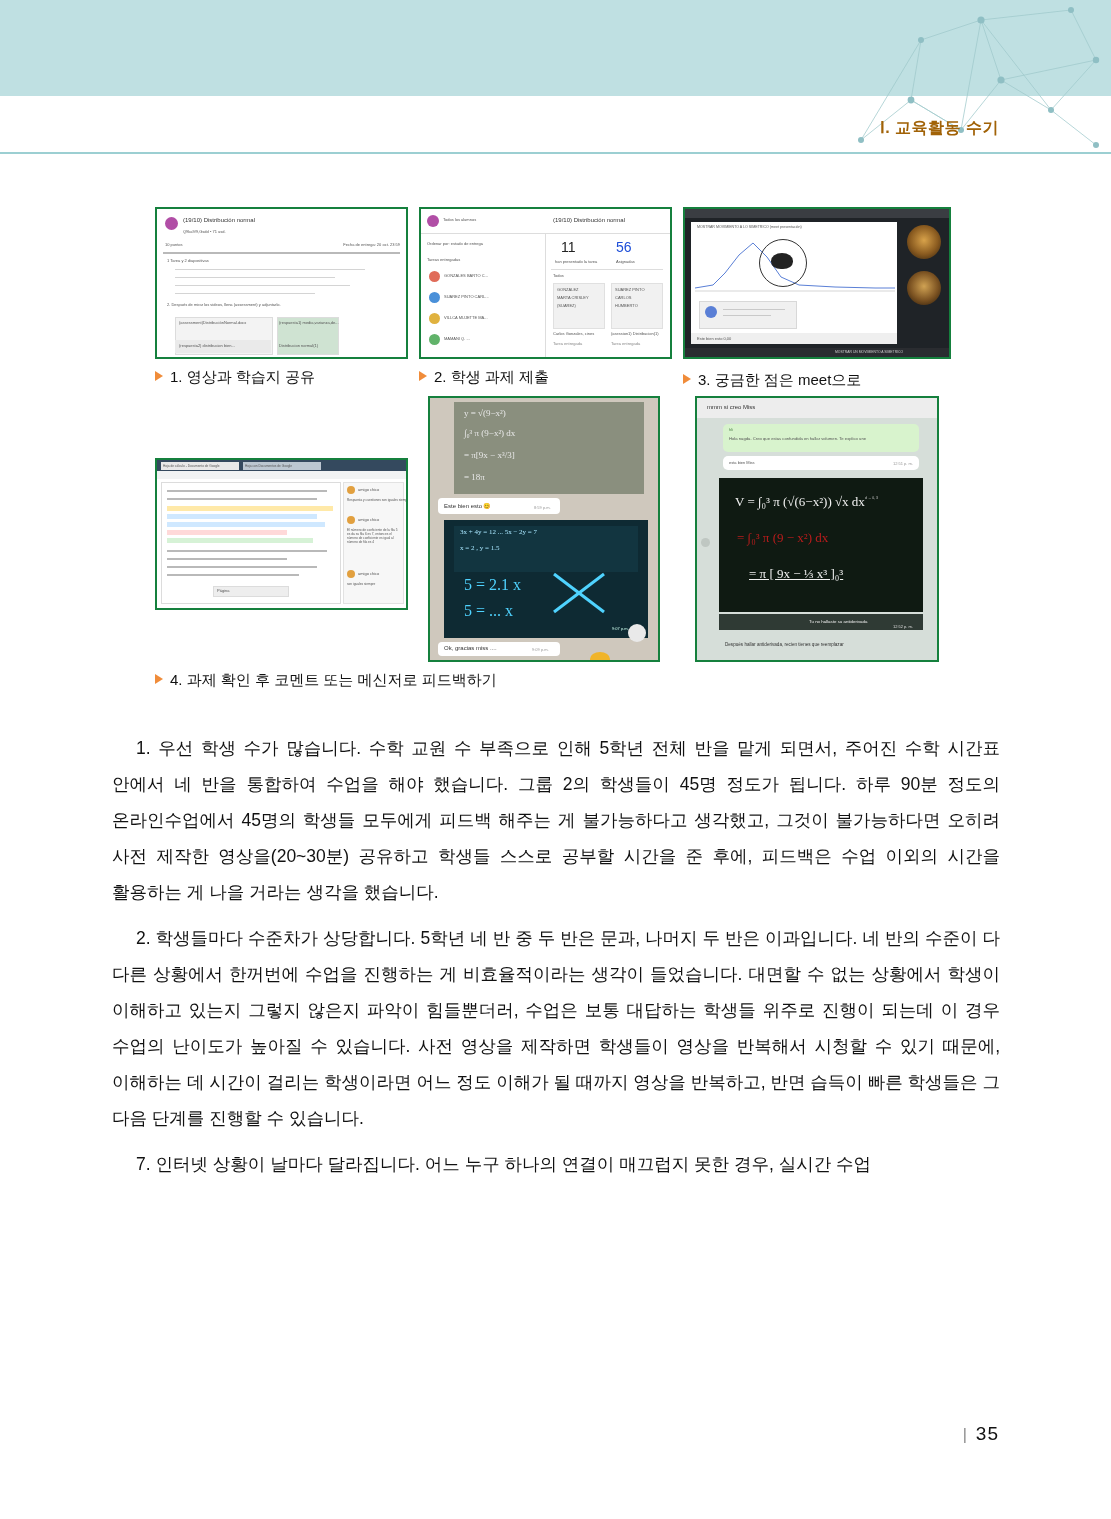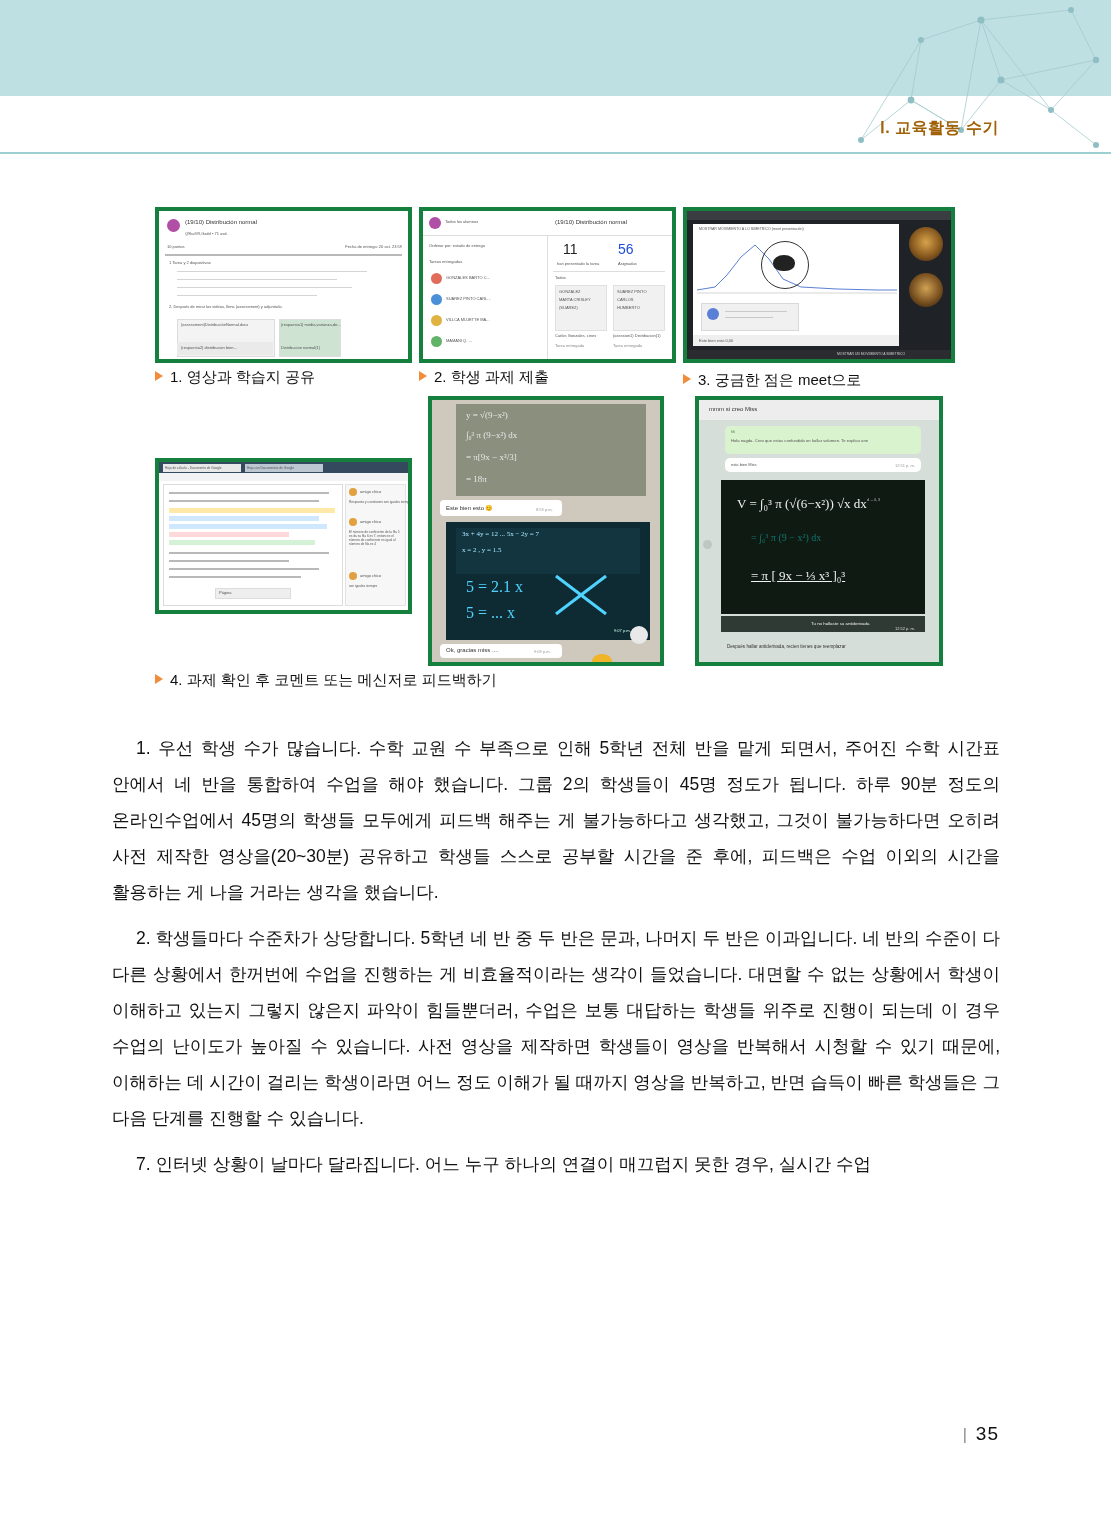--- a/index.html
+++ b/index.html
@@ -53,21 +53,21 @@
   .figures {
     position: absolute;
     top: 196px;
     left: 0;
     width: 1111px;
     height: 510px;
   }
   .shot {
     position: absolute;
     background: #e9e9e9;
-    border: 4px solid #15803d;
+    border: 2px solid #15803d;
     overflow: hidden;
   }
   .shot .mini {
     position: absolute;
     inset: 0;
   }
 
   
   .caption {
     position: absolute;
@@ -338,21 +338,21 @@
       <div class="m-green" style="left:26px;top:26px;width:196px;height:28px;border-radius:5px;"></div>
       <div class="m-text" style="left:32px;top:29px;color:#4a7f47;">hli</div>
       <div class="m-text" style="left:32px;top:38px;font-size:4.2px;">Hola nagda. Creo que estas confundida en hallar volumen. Te explico une</div>
 
       <div style="position:absolute;left:26px;top:58px;width:196px;height:14px;background:#ffffff;border-radius:5px;"></div>
       <div class="m-text" style="left:32px;top:62px;">esta bien Miss</div>
       <div class="m-text" style="left:196px;top:63px;color:#999;">12:51 p. m.</div>
 
       <div class="m-board" style="left:22px;top:80px;width:204px;height:134px;"></div>
       <div class="m-chalk" style="left:38px;top:96px;font-size:13px;color:#f2f2f2;">V = ∫₀³ π (√(6−x²)) √x dx</div>
-      <div class="m-chalk" style="left:52px;top:132px;font-size:10px;color:#0f766e;">= ∫₀³ π (9 − x²) dx</div>
+      <div class="m-chalk" style="left:40px;top:132px;font-size:13px;color:#b91c1c;">= ∫₀³ π (9 − x²) dx</div>
       <div class="m-chalk" style="left:52px;top:168px;font-size:13px;color:#f2f2f2;text-decoration:underline;">= π [ 9x − ⅓ x³ ]₀³</div>
       <div class="m-text" style="left:168px;top:98px;color:#cfcfcf;font-size:3.4px;">d → 0, 3</div>
 
       <div style="position:absolute;left:22px;top:216px;width:204px;height:16px;background:#2f3a34;"></div>
       <div class="m-text" style="left:112px;top:221px;color:#f0f0f0;font-size:4.4px;">Tu no hallaste su antiderivada</div>
       <div class="m-text" style="left:28px;top:244px;color:#333;font-size:4.6px;">Después hallar antiderivada, recien tienes que reemplazar</div>
       <div class="m-text" style="left:196px;top:226px;color:#ddd;">12:52 p. m.</div>
       <div style="position:absolute;left:4px;top:140px;width:9px;height:9px;border-radius:50%;background:#bfc7c2;"></div>
     </div>
   </div>

